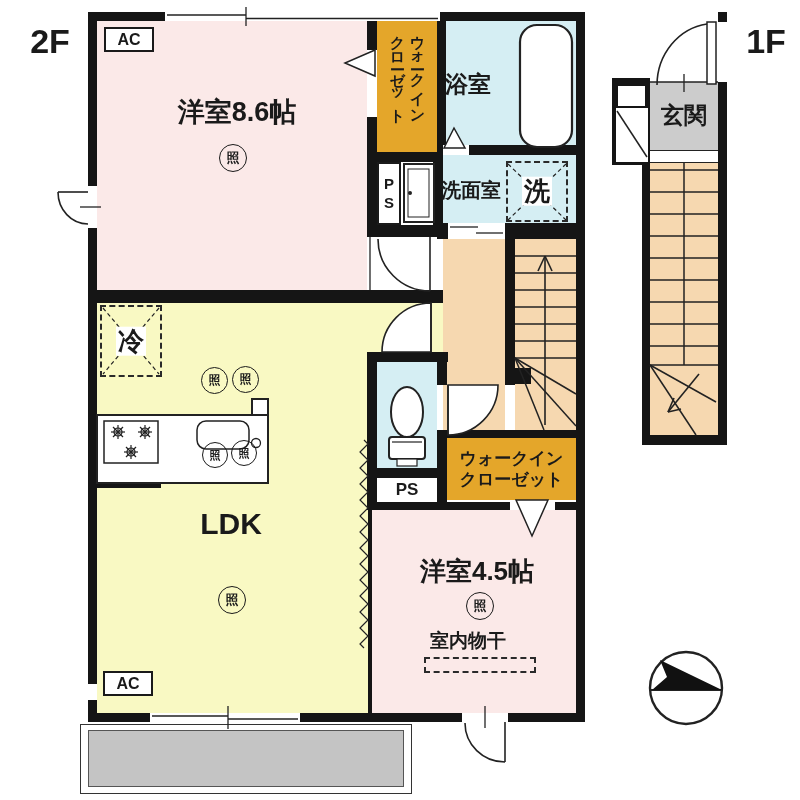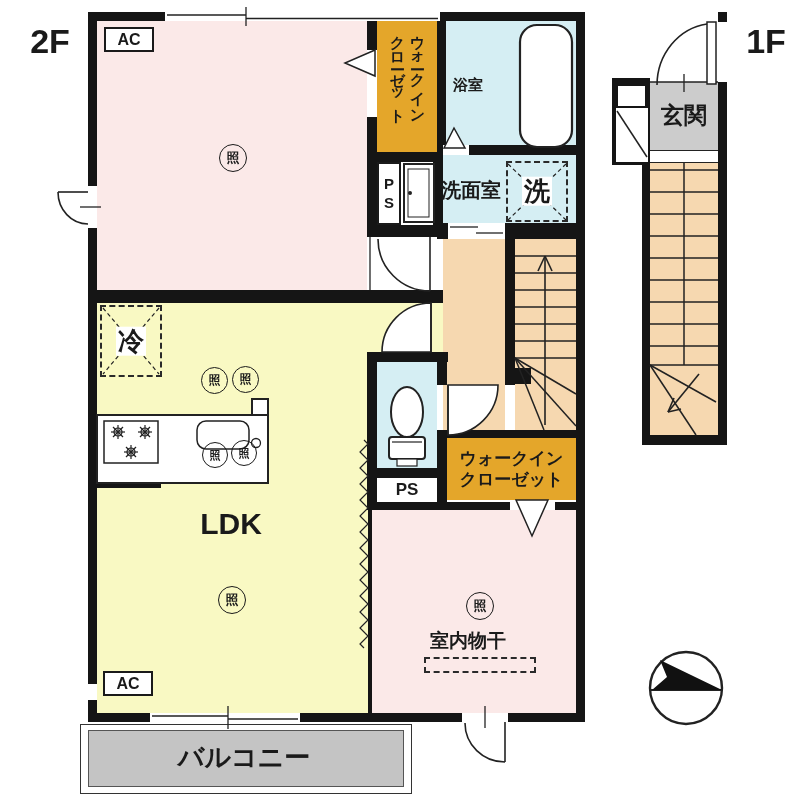--- a/index.html
+++ b/index.html
@@ -239,30 +239,31 @@
   <div class="lbl" style="left:50px;top:42px;font-size:34px;font-weight:600;">2F</div>
   <div class="lbl" style="left:766px;top:42px;font-size:34px;font-weight:600;">1F</div>
 
   <div class="obox" style="left:104px;top:27px;width:50px;height:25px;font-size:16px;">
       <span>AC</span>
     </div>
   <div class="obox" style="left:103px;top:671px;width:50px;height:25px;font-size:16px;">
       <span>AC</span>
     </div>
 
+  <div class="lbl" style="left:237px;top:113px;font-size:27px;">洋室8.6帖</div>
   <div class="light" style="left:219px;top:144px;width:28px;height:28px;font-size:13px;">
       <span>照</span>
     </div>
 
   <div class="abs" style="left:379px;top:25px;width:56px;height:124px;display:flex;flex-direction:row-reverse;justify-content:center;gap:1px;">
     <span class="vtext" style="font-size:15px;">ウォークイン</span>
     <span class="vtext" style="font-size:15px;">クローゼット</span>
   </div>
 
-  <div class="lbl" style="left:468px;top:85px;font-size:15px;">浴室</div>
+  <div class="lbl" style="left:468px;top:85px;font-size:23px;">浴室</div>
 
   <div class="obox vtext" style="left:377px;top:162px;width:24px;height:63px;font-size:15px;letter-spacing:2px;">
       <span>PS</span>
     </div>
 
   <div class="lbl" style="left:471px;top:190px;font-size:20px;">洗面室</div>
   <div class="dashed" style="left:506px;top:161px;width:62px;height:61px;"></div>
   <div class="lbl wbg" style="left:537px;top:191px;font-size:26px;">洗</div>
 
   <div class="dashed" style="left:100px;top:305px;width:62px;height:72px;"></div>
@@ -288,22 +289,22 @@
 
   <div class="abs" style="left:377px;top:478px;width:60px;height:24px;background:#fff;display:flex;align-items:center;justify-content:center;font-weight:bold;font-size:17px;">
       <span>PS</span>
     </div>
 
   <div class="abs" style="left:447px;top:438px;width:129px;height:62px;display:flex;flex-direction:column;align-items:center;justify-content:center;font-weight:bold;font-size:17px;line-height:1.25;">
     <div>ウォークイン</div>
     <div>クローゼット</div>
   </div>
 
+  <div class="lbl" style="left:477px;top:571px;font-size:26px;">洋室4.5帖</div>
   <div class="light" style="left:466px;top:592px;width:28px;height:28px;font-size:13px;">
       <span>照</span>
     </div>
   <div class="lbl" style="left:468px;top:641px;font-size:19px;">室内物干</div>
   <div class="dashed" style="left:424px;top:657px;width:112px;height:16px;border-width:2px;"></div>
 
-  <div class="lbl" style="left:244px;top:757px;font-size:26px;">バルコニー</div>
   <div class="lbl" style="left:684px;top:116px;font-size:23px;">玄関</div>
 
 </div>
 
 </body></html>

